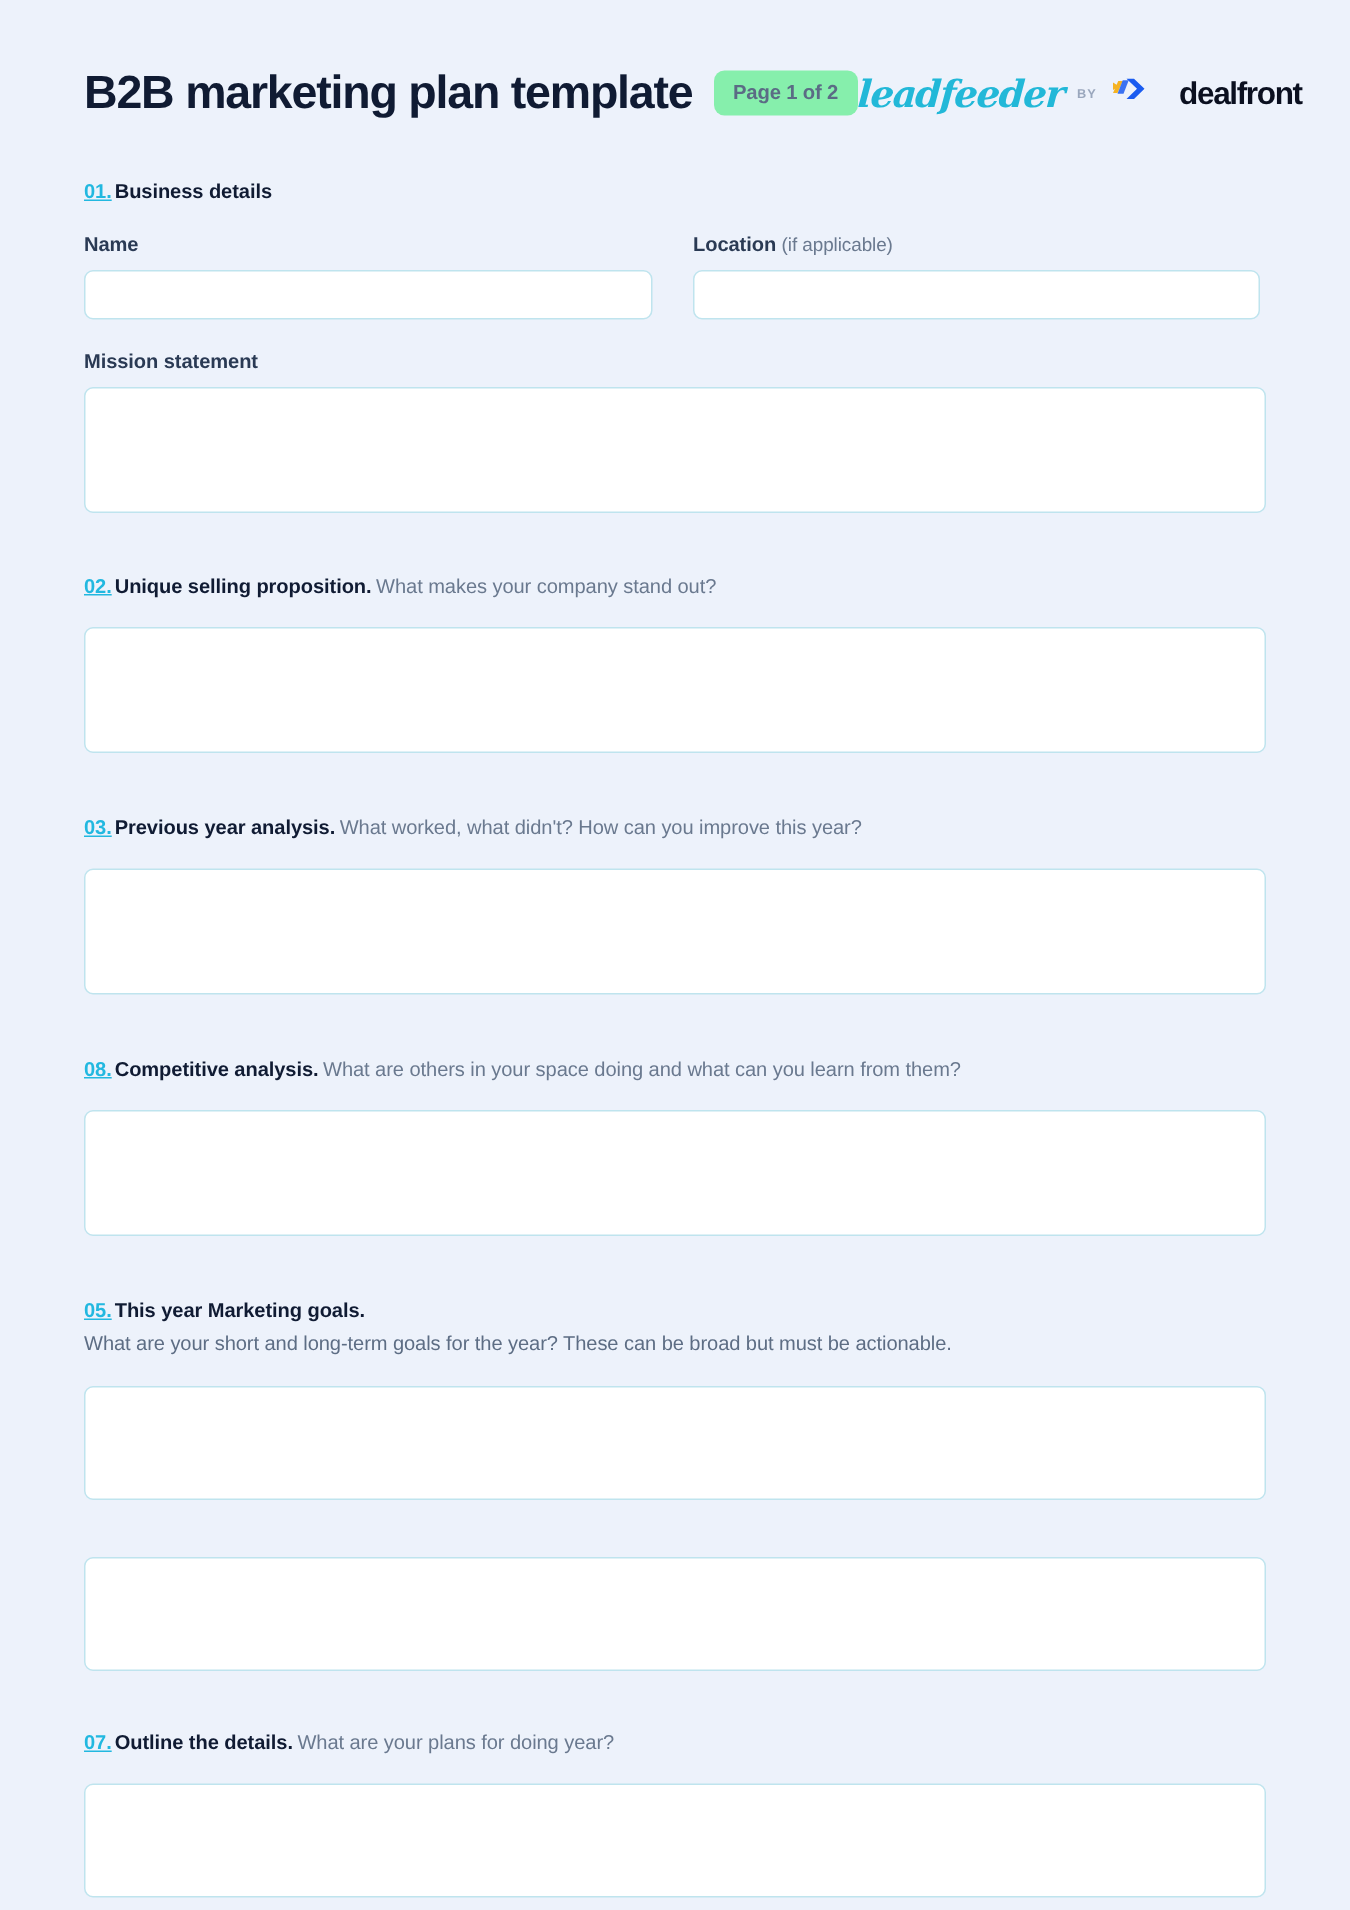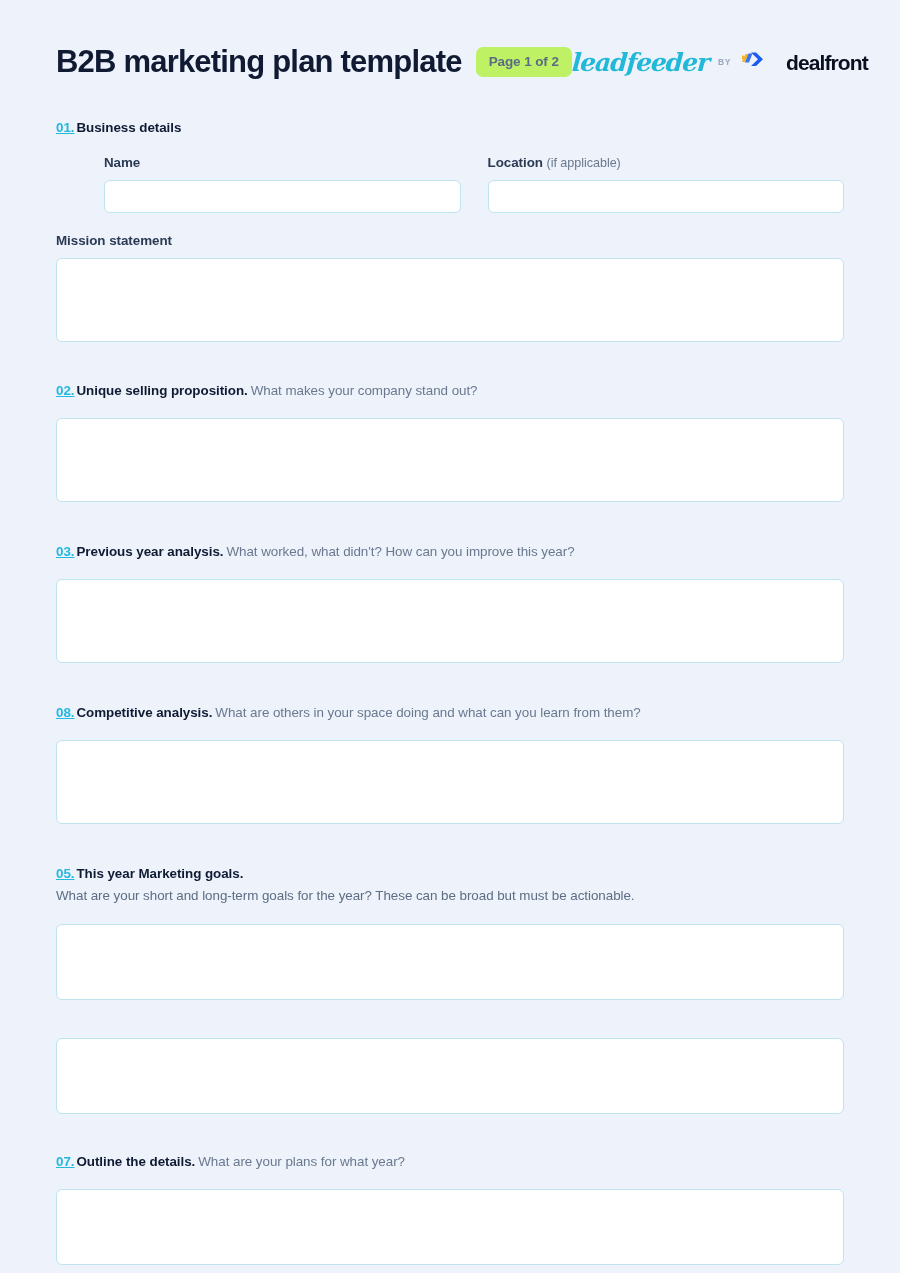--- a/index.html
+++ b/index.html
@@ -40,21 +40,21 @@
   .page-title {
     font-size: 31px;
     line-height: 36px;
     font-weight: 700;
     letter-spacing: -0.8px;
     color: #101b33;
     margin: 0;
     white-space: nowrap;
   }
   .page-badge {
-    background: #bef264;
+    background: #86efac;
     color: #5b6b85;
     font-size: 13.5px;
     font-weight: 600;
     letter-spacing: -0.1px;
     padding: 7px 13px 8px;
     border-radius: 7px;
     white-space: nowrap;
   }
 
   
@@ -156,21 +156,20 @@
     resize: none;
     outline: none;
   }
   .input-box { height: 33px; }
 
   
   .row-two {
     display: flex;
     gap: 27px;
     align-items: flex-start;
-    margin-left: 48px;
   }
   .col { flex: 1 1 0; min-width: 0; }
   .col .field-label { display: block; margin-bottom: 10px; }
   .col-left  { max-width: 379px; }
   .col-right { max-width: 378px; }
 
   .gap-label { margin-bottom: 10px; display: block; }
 </style>
 </head>
 <body>
@@ -252,18 +251,18 @@
     </div>
     <textarea class="answer-box" style="height: 76px; margin-top: 18px;" placeholder=""></textarea>
   </div>
 
   <div class="section" style="margin-top:38px;">
     <textarea class="answer-box" style="height: 76px; margin-top: 18px;" placeholder=""></textarea>
   </div>
 
   <div class="section" style="margin-top:38px;">
     <div class="section-heading">
-      <span class="sec-num">07.</span><span class="sec-label">Outline the details.</span><span class="sec-question">What are your plans for what year?</span>
+      <span class="sec-num">07.</span><span class="sec-label">Outline the details.</span><span class="sec-question">What are your plans for doing year?</span>
     </div>
     <textarea class="answer-box" style="height: 76px; margin-top: 18px;" placeholder=""></textarea>
   </div>
 
 </div>
 
 </body></html>

